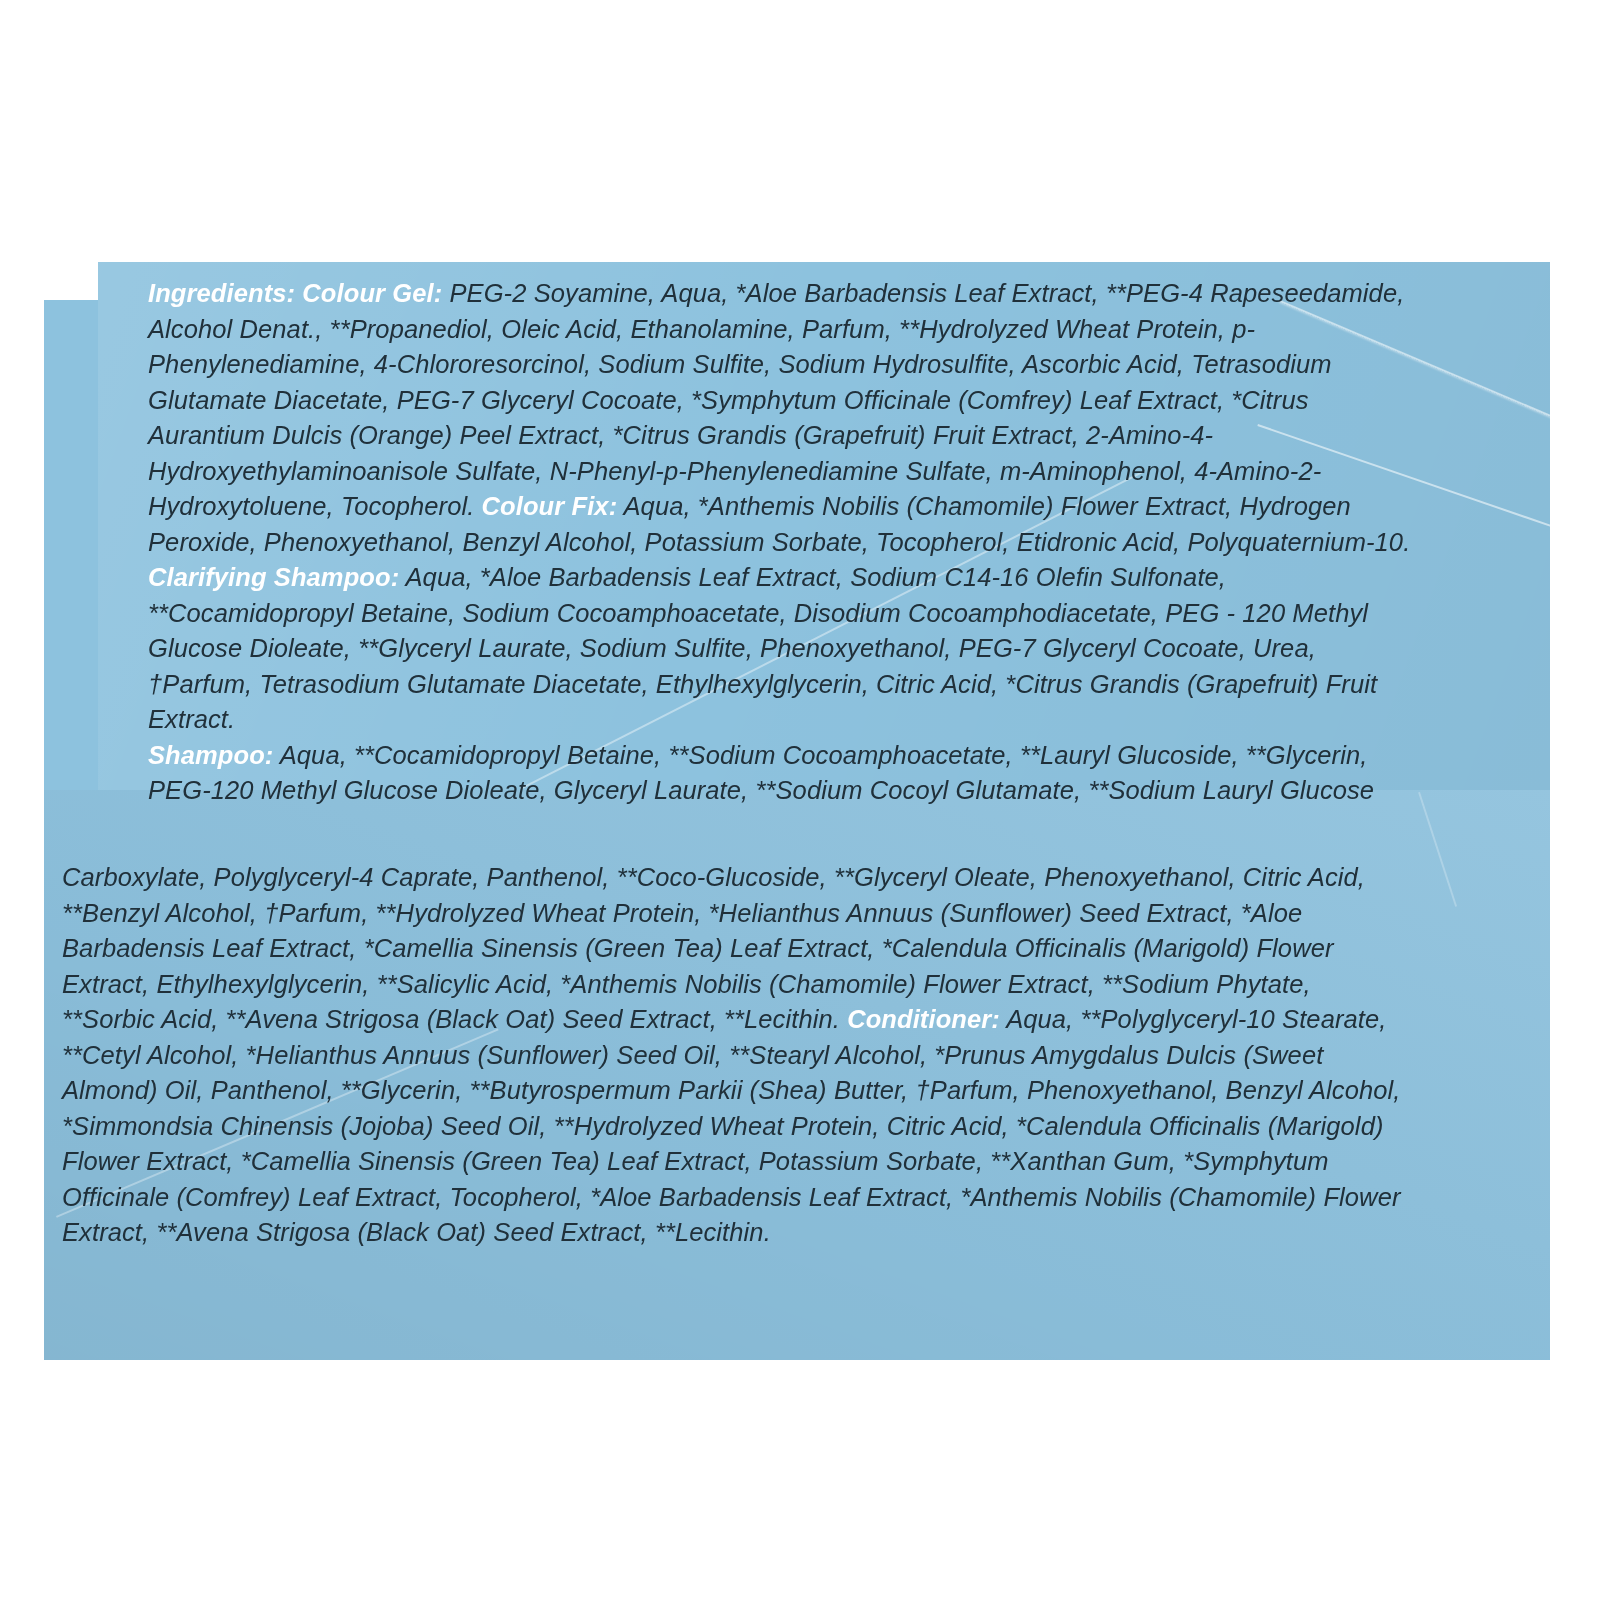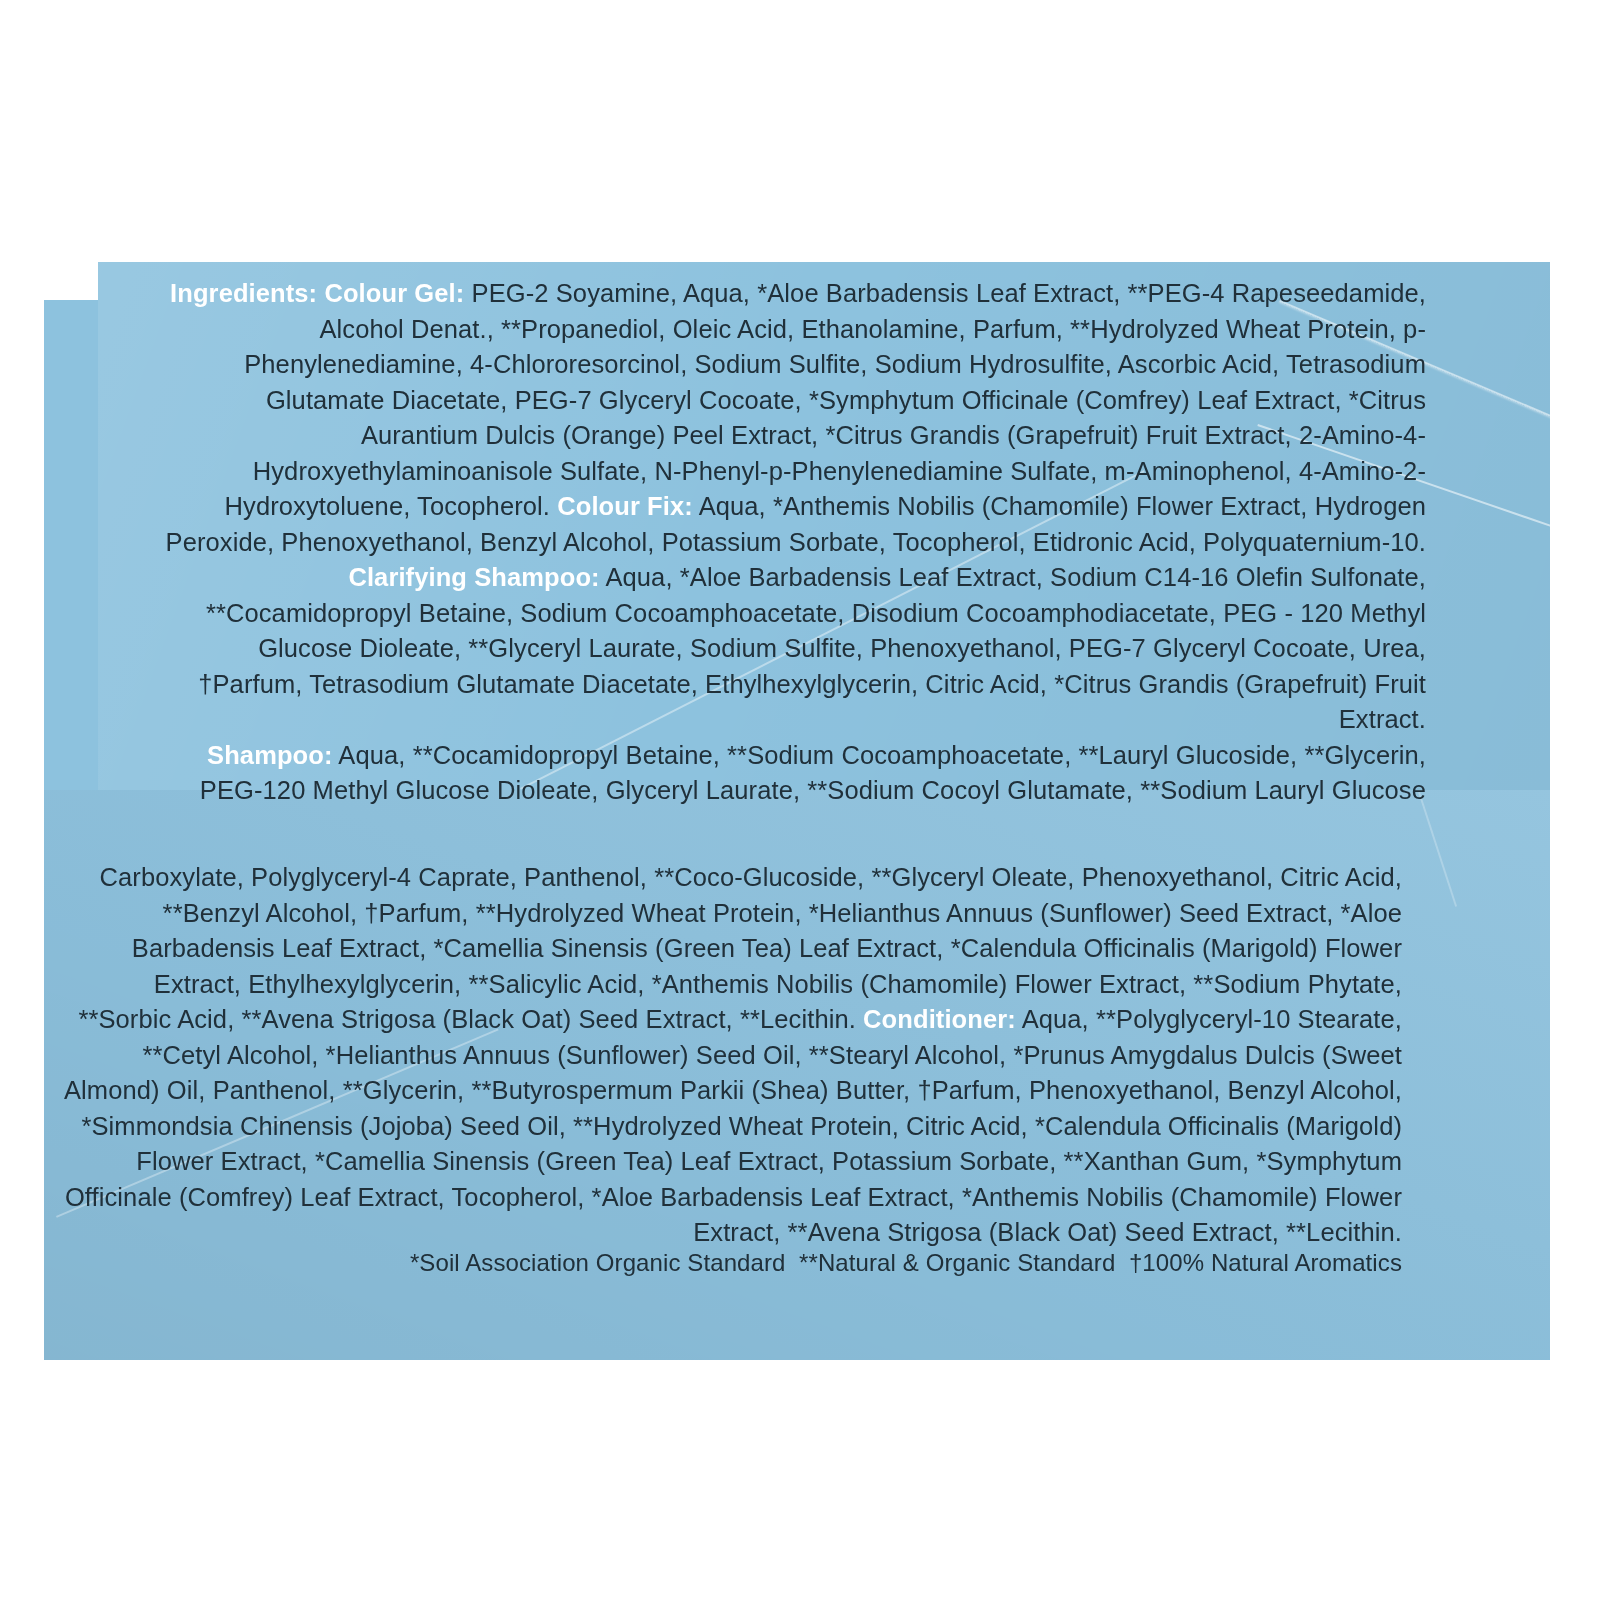--- a/index.html
+++ b/index.html
@@ -119,22 +119,23 @@
     opacity: 0.45;
   }
 
   
   .textblock {
     position: absolute;
     color: #20303a;
     font-size: 25.5px;
     line-height: 35.5px;
     letter-spacing: 0.1px;
-    text-align: right;
+    text-align: left;
     white-space: pre-wrap;
+    font-style: italic;
   }
   #block-top {
     left: 148px;
     top: 276px;
     width: 1278px;
   }
   #block-bottom {
     left: 62px;
     top: 860px;
     width: 1340px;
@@ -170,15 +171,14 @@
   <div class="crease" id="crease-1"></div>
   <div class="crease" id="crease-2"></div>
   <div class="crease" id="crease-3"></div>
   <div class="crease" id="crease-4"></div>
   <div class="crease" id="crease-5"></div>
 
   <div class="textblock" id="block-top"><b class="hdr">Ingredients:</b><span>&nbsp;</span><b class="hdr">Colour Gel:</b><span> PEG-2 Soyamine, Aqua, *Aloe Barbadensis Leaf Extract, **PEG-4 Rapeseedamide, Alcohol Denat., **Propanediol, Oleic Acid, Ethanolamine, Parfum, **Hydrolyzed Wheat Protein, p-Phenylenediamine, 4-Chlororesorcinol, Sodium Sulfite, Sodium Hydrosulfite, Ascorbic Acid, Tetrasodium Glutamate Diacetate, PEG-7 Glyceryl Cocoate, *Symphytum Officinale (Comfrey) Leaf Extract, *Citrus Aurantium Dulcis (Orange) Peel Extract, *Citrus Grandis (Grapefruit) Fruit Extract, 2-Amino-4-Hydroxyethylaminoanisole Sulfate, N-Phenyl-p-Phenylenediamine Sulfate, m-Aminophenol, 4-Amino-2-Hydroxytoluene, Tocopherol. </span><b class="hdr">Colour Fix:</b><span> Aqua, *Anthemis Nobilis (Chamomile) Flower Extract, Hydrogen Peroxide, Phenoxyethanol, Benzyl Alcohol, Potassium Sorbate, Tocopherol, Etidronic Acid, Polyquaternium-10.</span><br><b class="hdr">Clarifying Shampoo:</b><span> Aqua, *Aloe Barbadensis Leaf Extract, Sodium C14-16 Olefin Sulfonate, **Cocamidopropyl Betaine, Sodium Cocoamphoacetate, Disodium Cocoamphodiacetate, PEG - 120 Methyl Glucose Dioleate, **Glyceryl Laurate, Sodium Sulfite, Phenoxyethanol, PEG-7 Glyceryl Cocoate, Urea, †Parfum, Tetrasodium Glutamate Diacetate, Ethylhexylglycerin, Citric Acid, *Citrus Grandis (Grapefruit) Fruit Extract.</span><br><b class="hdr">Shampoo:</b><span> Aqua, **Cocamidopropyl Betaine, **Sodium Cocoamphoacetate, **Lauryl Glucoside, **Glycerin, PEG-120 Methyl Glucose Dioleate, Glyceryl Laurate, **Sodium Cocoyl Glutamate, **Sodium Lauryl Glucose</span></div>
 
   <div class="textblock" id="block-bottom"><span>Carboxylate, Polyglyceryl-4 Caprate, Panthenol, **Coco-Glucoside, **Glyceryl Oleate, Phenoxyethanol, Citric Acid, **Benzyl Alcohol, †Parfum, **Hydrolyzed Wheat Protein, *Helianthus Annuus (Sunflower) Seed Extract, *Aloe Barbadensis Leaf Extract, *Camellia Sinensis (Green Tea) Leaf Extract, *Calendula Officinalis (Marigold) Flower Extract, Ethylhexylglycerin, **Salicylic Acid, *Anthemis Nobilis (Chamomile) Flower Extract, **Sodium Phytate, **Sorbic Acid, **Avena Strigosa (Black Oat) Seed Extract, **Lecithin. </span><b class="hdr">Conditioner:</b><span> Aqua, **Polyglyceryl-10 Stearate, **Cetyl Alcohol, *Helianthus Annuus (Sunflower) Seed Oil, **Stearyl Alcohol, *Prunus Amygdalus Dulcis (Sweet Almond) Oil, Panthenol, **Glycerin, **Butyrospermum Parkii (Shea) Butter, †Parfum, Phenoxyethanol, Benzyl Alcohol, *Simmondsia Chinensis (Jojoba) Seed Oil, **Hydrolyzed Wheat Protein, Citric Acid, *Calendula Officinalis (Marigold) Flower Extract, *Camellia Sinensis (Green Tea) Leaf Extract, Potassium Sorbate, **Xanthan Gum, *Symphytum Officinale (Comfrey) Leaf Extract, Tocopherol, *Aloe Barbadensis Leaf Extract, *Anthemis Nobilis (Chamomile) Flower Extract, **Avena Strigosa (Black Oat) Seed Extract, **Lecithin.</span></div>
 
-  <div class="textblock" id="block-footnote">*Soil Association Organic Standard  **Natural &amp; Organic Standard  †100% Natural Aromatics</div>
 
 </div>
 
 </body></html>

